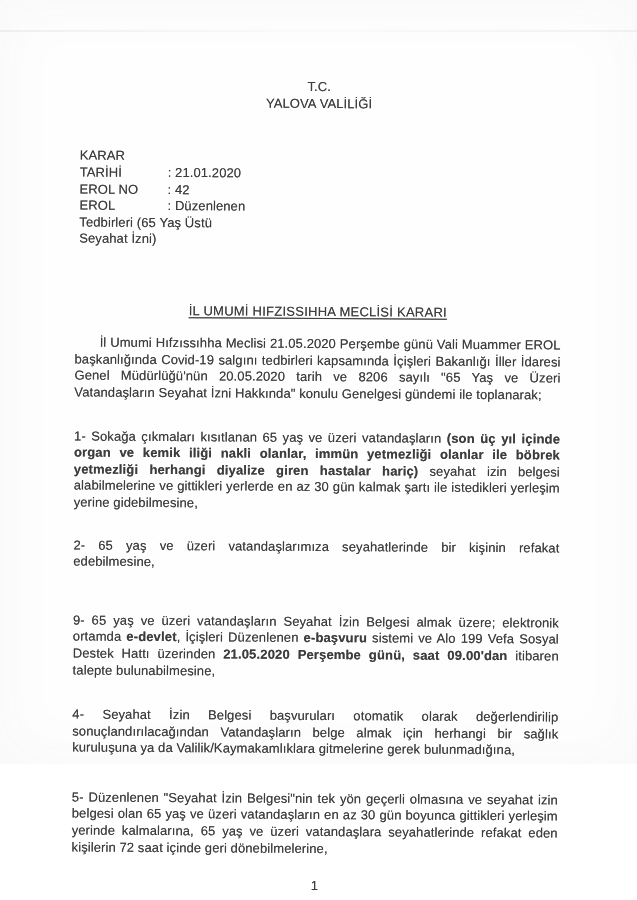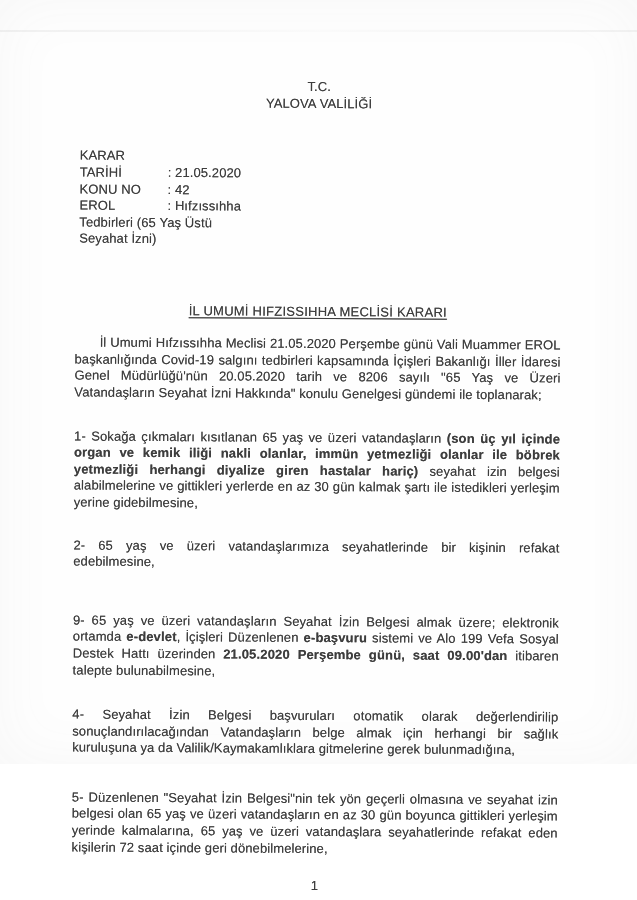--- a/index.html
+++ b/index.html
@@ -91,27 +91,27 @@
 
   <div class="content">
 
     <div class="letterhead">
       <div>T.C.</div>
       <div>YALOVA VALİLİĞİ</div>
     </div>
 
     <div class="meta">
       <div class="meta-row">
-        <span class="meta-label">KARAR TARİHİ</span><span>: 21.05.2020</span>
+        <span class="meta-label">KARAR TARİHİ</span><span>: 21.01.2020</span>
       </div>
       <div class="meta-row">
-        <span class="meta-label">KONU NO</span><span>: 42</span>
+        <span class="meta-label">EROL NO</span><span>: 42</span>
       </div>
       <div class="meta-row">
-        <span class="meta-label">EROL</span><span>: Hıfzıssıhha</span>
+        <span class="meta-label">EROL</span><span>: Düzenlenen</span>
       </div>
       <div class="meta-cont">Tedbirleri (65 Yaş Üstü</div>
       <div class="meta-cont">Seyahat İzni)</div>
     </div>
 
     <div class="doc-title">İL UMUMİ HIFZISSIHHA MECLİSİ KARARI</div>
 
     <p class="para intro">İl Umumi Hıfzıssıhha Meclisi 21.05.2020 Perşembe günü Vali Muammer EROL başkanlığında Covid-19 salgını tedbirleri kapsamında İçişleri Bakanlığı İller İdaresi Genel Müdürlüğü'nün 20.05.2020 tarih ve 8206 sayılı "65 Yaş ve Üzeri Vatandaşların Seyahat İzni Hakkında" konulu Genelgesi gündemi ile toplanarak;</p>
 
     <p class="para item-1"><span>1- Sokağa çıkmaları kısıtlanan 65 yaş ve üzeri vatandaşların </span><b>(son üç yıl içinde organ ve kemik iliği nakli olanlar, immün yetmezliği olanlar ile böbrek yetmezliği herhangi diyalize giren hastalar hariç)</b><span> seyahat izin belgesi alabilmelerine ve gittikleri yerlerde en az 30 gün kalmak şartı ile istedikleri yerleşim yerine gidebilmesine,</span></p>

